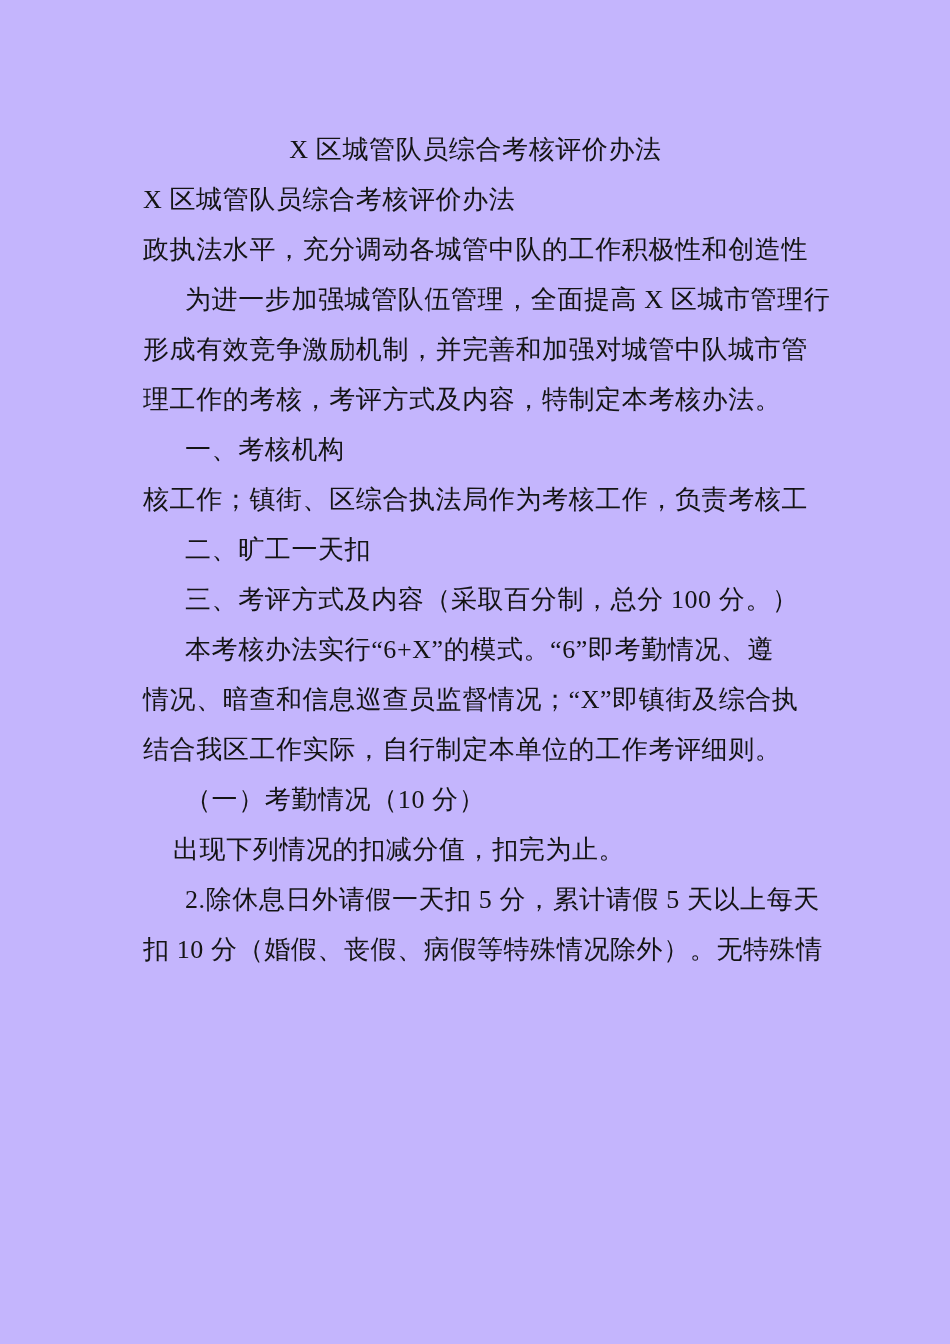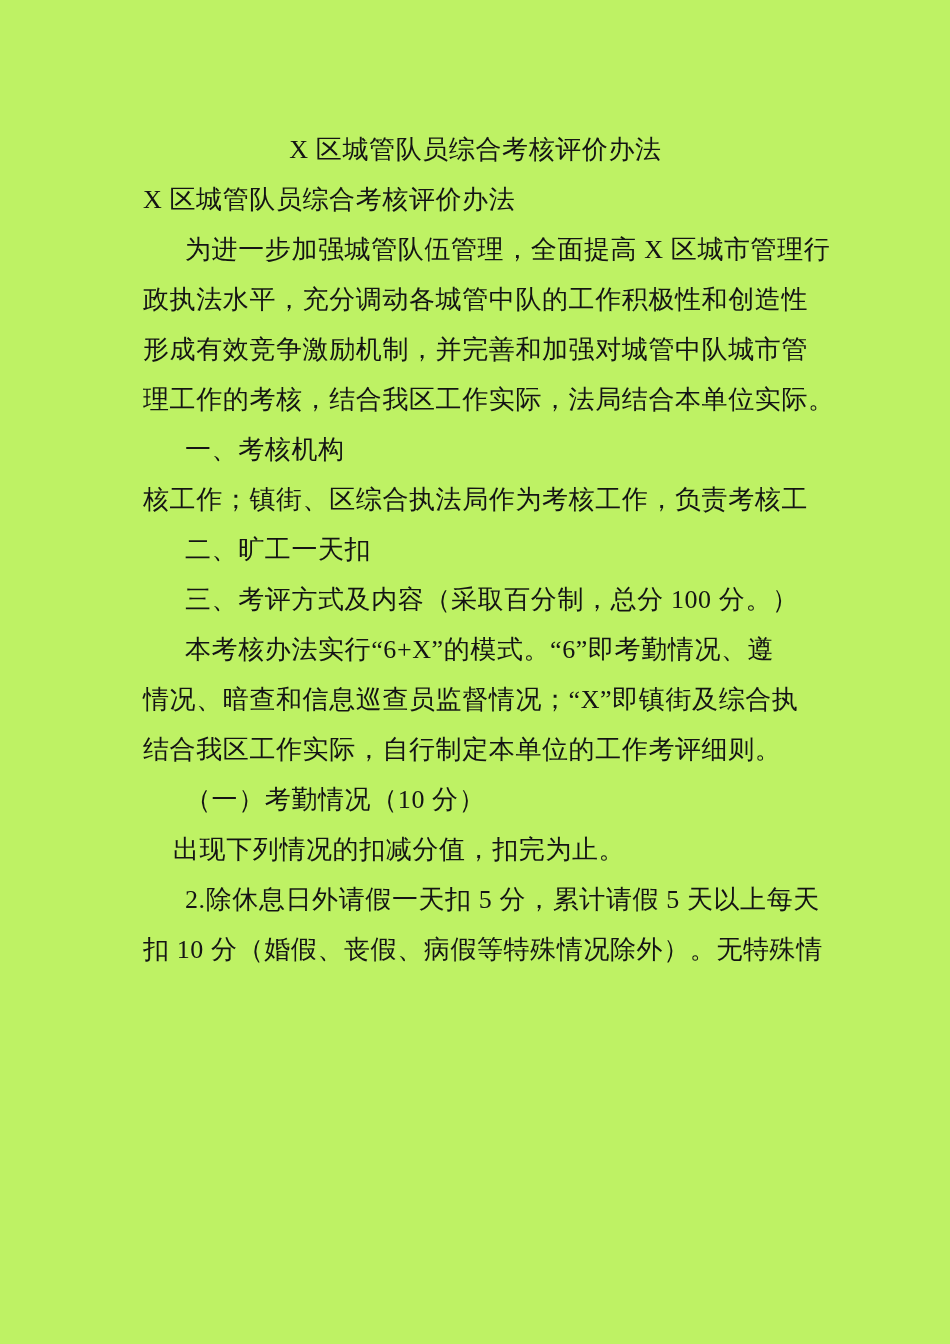--- a/index.html
+++ b/index.html
@@ -4,21 +4,21 @@
 <style>
   html, body {
     margin: 0;
     padding: 0;
     background: #ffffff;
   }
   .page {
     position: relative;
     width: 950px;
     height: 1344px;
-    background: #bef264;
+    background: #c4b5fd;
     overflow: hidden;
   }
   .content {
     position: absolute;
     left: 143px;
     top: 125px;
     width: 665px;
     font-family: "Liberation Serif", "DejaVu Serif", serif;
     font-size: 26px;
     line-height: 50px;
@@ -43,24 +43,24 @@
     padding-left: 0;
   }
 </style>
 </head>
 <body>
 
 <div class="page">
   <div class="content">
       <div class="line center">X 区城管队员综合考核评价办法</div>
       <div class="line flush">X 区城管队员综合考核评价办法</div>
+      <div class="line flush">政执法水平，充分调动各城管中队的工作积极性和创造性</div>
       <div class="line indent">为进一步加强城管队伍管理，全面提高 X 区城市管理行</div>
-      <div class="line flush">政执法水平，充分调动各城管中队的工作积极性和创造性</div>
       <div class="line flush">形成有效竞争激励机制，并完善和加强对城管中队城市管</div>
-      <div class="line flush">理工作的考核，结合我区工作实际，法局结合本单位实际。</div>
+      <div class="line flush">理工作的考核，考评方式及内容，特制定本考核办法。</div>
       <div class="line indent">一、考核机构</div>
       <div class="line flush">核工作；镇街、区综合执法局作为考核工作，负责考核工</div>
       <div class="line indent">二、旷工一天扣</div>
       <div class="line indent">三、考评方式及内容（采取百分制，总分 100 分。）</div>
       <div class="line indent">本考核办法实行“6+X”的模式。“6”即考勤情况、遵</div>
       <div class="line flush">情况、暗查和信息巡查员监督情况；“X”即镇街及综合执</div>
       <div class="line flush">结合我区工作实际，自行制定本单位的工作考评细则。</div>
       <div class="line indent">（一）考勤情况（10 分）</div>
       <div class="line indent-sm">出现下列情况的扣减分值，扣完为止。</div>
       <div class="line indent">2.除休息日外请假一天扣 5 分，累计请假 5 天以上每天</div>

